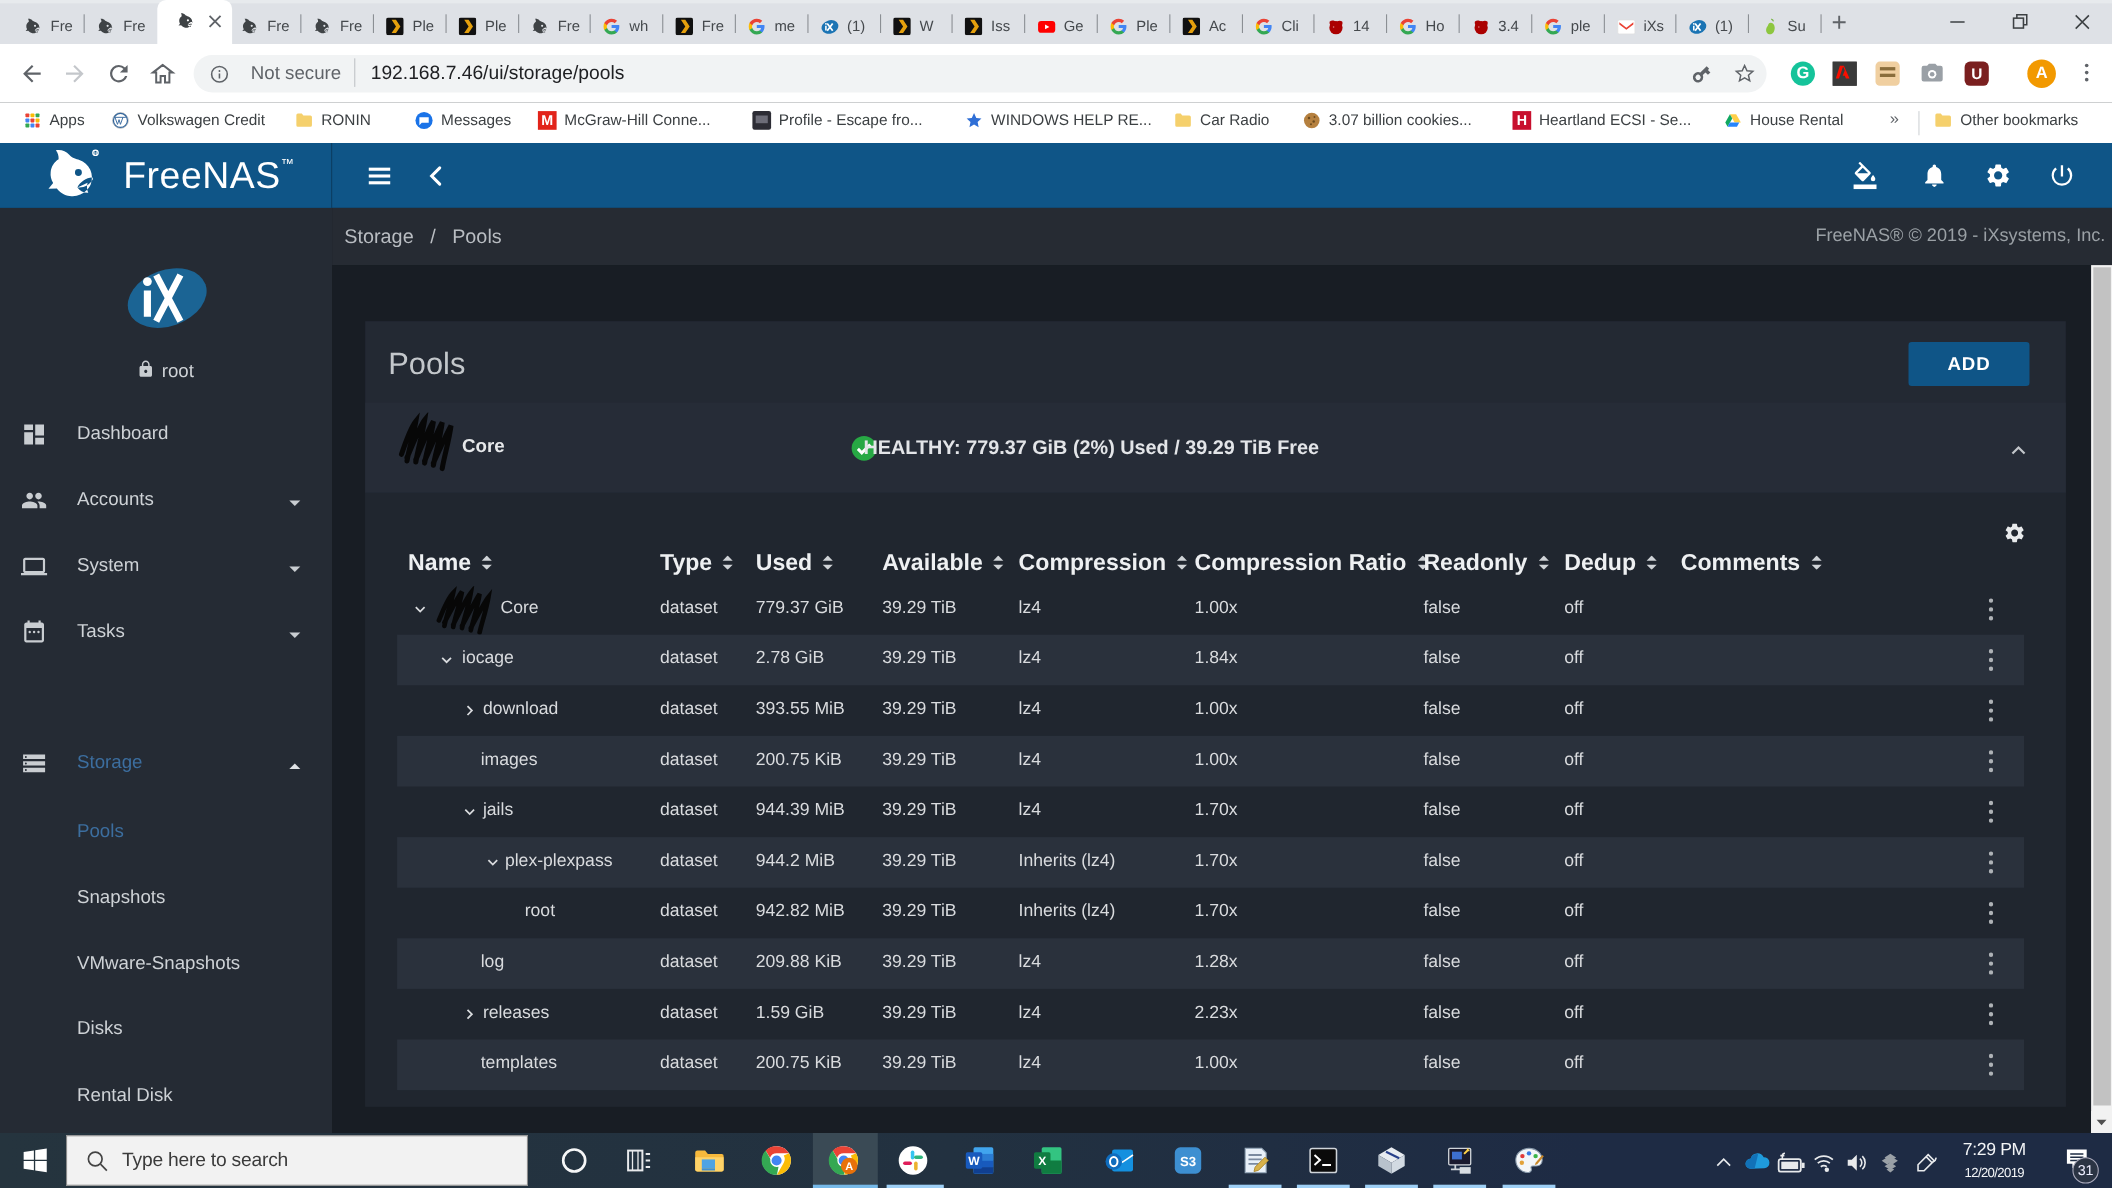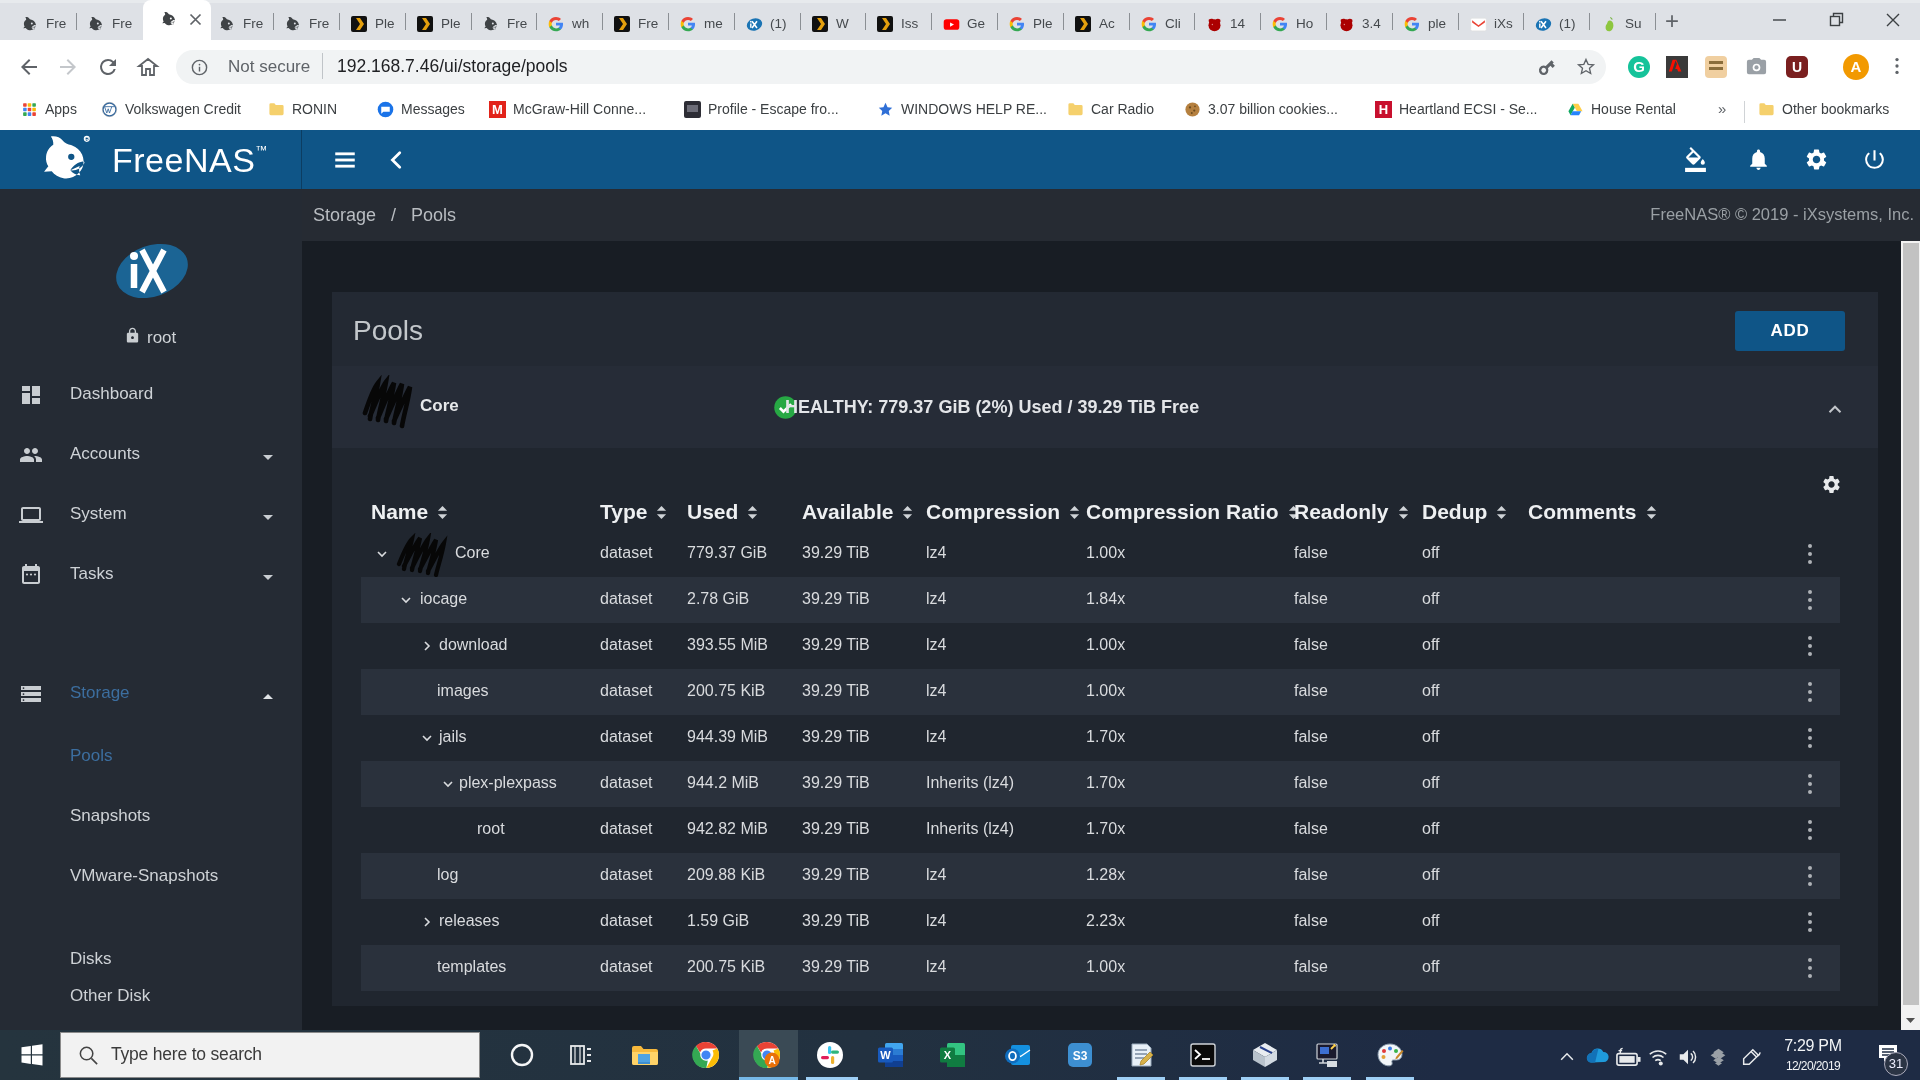--- a/index.html
+++ b/index.html
@@ -482,22 +482,22 @@
           </g>
         </svg></div>
       <div class="nlbl">Storage</div>
       <div class="ncar"><svg viewBox="0 0 24 24" width="24" height="24">
           <path d="M7 15 l5-5 5 5 z" fill="#dfe2e5"></path>
         </svg></div>
     </div>
 <div class="abs" style="left:70px;top:557px;font-size:17px;color:#3c6e9f;">Pools</div>
 <div class="abs" style="left:70px;top:617px;font-size:17px;color:#ced2d6;">Snapshots</div>
 <div class="abs" style="left:70px;top:677px;font-size:17px;color:#ced2d6;">VMware-Snapshots</div>
-<div class="abs" style="left:70px;top:736px;font-size:17px;color:#ced2d6;margin-top:24px;">Disks</div>
-<div class="abs" style="left:70px;top:797px;font-size:17px;color:#ced2d6;">Other Disk</div>
+<div class="abs" style="left:70px;top:736px;font-size:17px;color:#ced2d6;">Disks</div>
+<div class="abs" style="left:70px;top:797px;font-size:17px;color:#ced2d6;">Rental Disk</div>
 </div>
 <div id="crumbbar">
 <div class="abs" style="left:11px;top:16px;font-size:18px;color:#b9bdc2;">Storage&nbsp;&nbsp;&nbsp;/&nbsp;&nbsp;&nbsp;Pools</div>
 <div class="abs" style="right:6px;top:16px;font-size:16.5px;color:#9aa0a5;">FreeNAS® © 2019 - iXsystems, Inc.</div>
 </div>
 <div id="content"></div>
 <div id="card">
 <div class="abs" style="left:21px;top:23px;font-size:28px;color:#c3c7cb;">Pools</div>
 <div class="abs" style="left:1403px;top:19px;width:110px;height:40px;background:#0f5587;border-radius:3px;color:#fff;font-size:17px;font-weight:700;text-align:center;line-height:40px;letter-spacing:0.8px;">ADD</div>
 </div>

